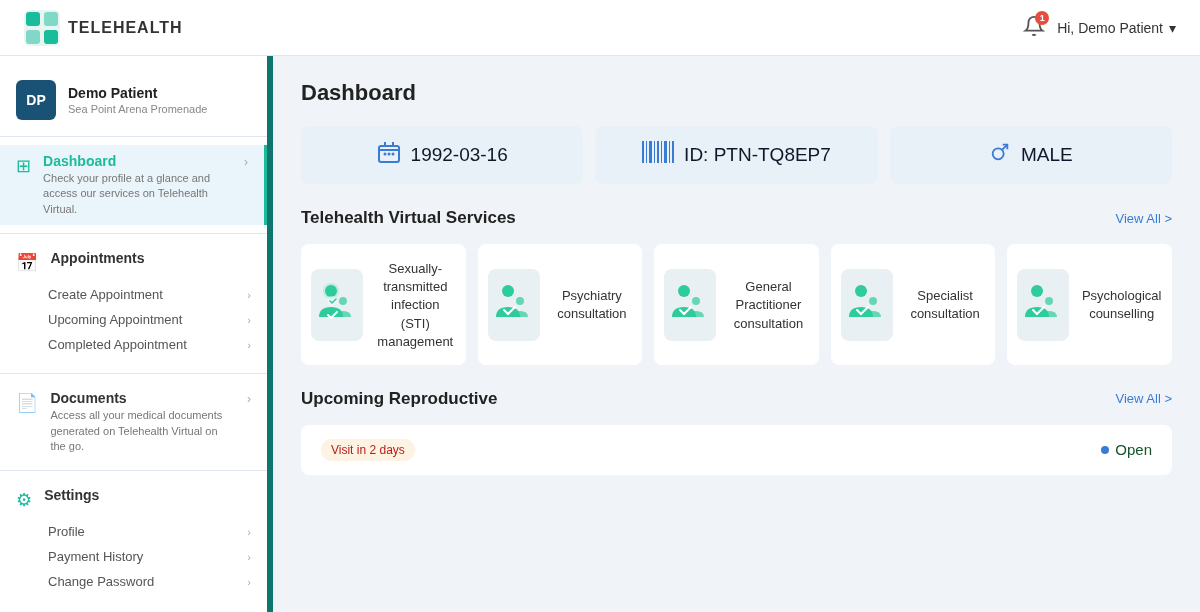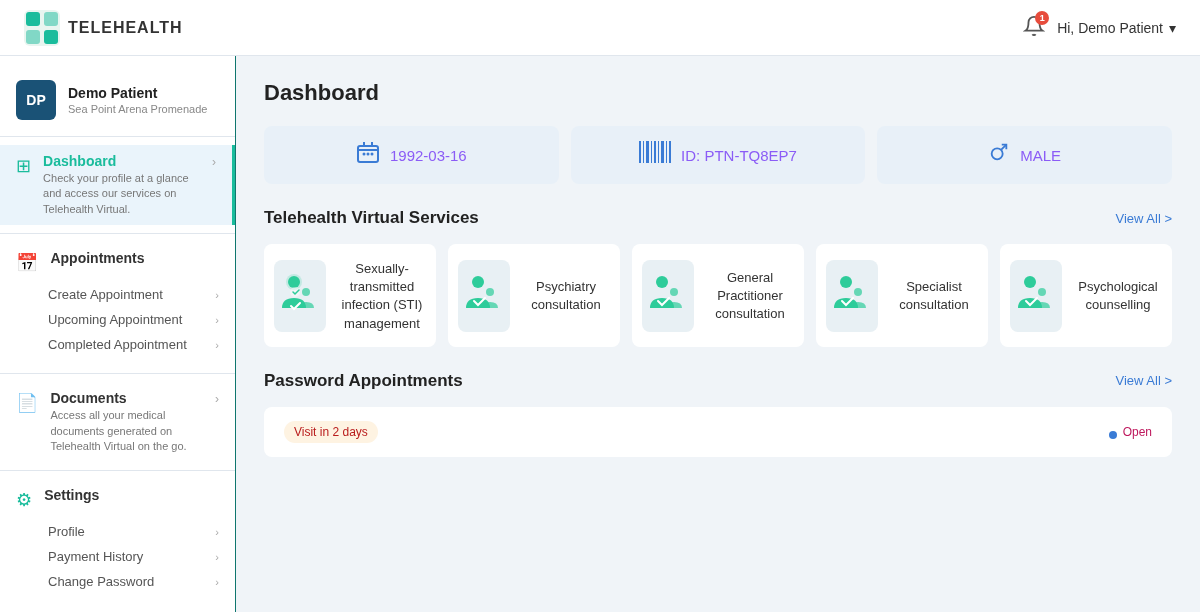--- a/index.html
+++ b/index.html
@@ -66,23 +66,23 @@
 
     
     .main-layout {
       display: flex;
       flex: 1;
       overflow: hidden;
     }
 
     
     .sidebar {
-      width: 236px;
+      width: 273px;
       background: white;
-      border-right: 1px solid #0f766e;
+      border-right: 6px solid #0f766e;
       padding: 16px 0;
       flex-shrink: 0;
       overflow-y: auto;
     }
     .sidebar-avatar {
       display: flex;
       align-items: center;
       gap: 12px;
       padding: 8px 16px 16px;
       border-bottom: 1px solid #e0e6ed;
@@ -161,22 +161,22 @@
     }
     .info-card {
       flex: 1;
       background: #e8f0f8;
       border-radius: 8px;
       padding: 14px 20px;
       display: flex;
       align-items: center;
       justify-content: center;
       gap: 10px;
-      font-size: 15px;
-      color: #8b5cf6;
+      font-size: 19px;
+      color: #0f172a;
     }
     .info-card .ic-icon { color: #3a7bd5; font-size: 22px; }
 
     
     .section-header {
       display: flex;
       align-items: center;
       justify-content: space-between;
       margin-bottom: 16px;
     }
@@ -229,24 +229,24 @@
     .visit-badge {
       background: #fef3e2;
       color: #b91c1c;
       font-size: 12px;
       padding: 4px 10px;
       border-radius: 12px;
       font-weight: 400;
     }
     .status-open {
       display: flex;
-      align-items: flex-end;
+      align-items: center;
       gap: 6px;
-      font-size: 12px;
-      color: #be185d;
+      font-size: 15px;
+      color: #14532d;
     }
     .dot-open { width: 8px; height: 8px; background: #3a7bd5; border-radius: 50%; }
   </style>
 </head>
 <body>
 
 <nav class="topnav">
   <div class="logo">
     <svg class="logo-icon" viewBox="0 0 36 36">
       <rect width="36" height="36" rx="6" fill="#e8f5f0"></rect>
@@ -473,21 +473,21 @@
             <circle cx="32" cy="22" r="4" fill="#2ecc9a" opacity="0.7"></circle>
             <path d="M24 38 Q24 32 32 32 Q40 32 40 38" fill="#2ecc9a" opacity="0.7"></path>
             <path d="M16 31 l4 4 l7-7" stroke="white" stroke-width="2" fill="none" stroke-linecap="round"></path>
           </svg>
         </div>
         <span class="service-label">Psychological counselling</span>
       </div>
     </div>
 
     <div class="section-header">
-      <span class="section-title">Password Appointments</span>
+      <span class="section-title">Upcoming Reproductive</span>
       <span class="view-all">View All &gt;</span>
     </div>
 
     <div class="appointment-item">
       <span class="visit-badge">Visit in 2 days</span>
       <div class="status-open">
         <span class="dot-open"></span>
         <span>Open</span>
       </div>
     </div>

